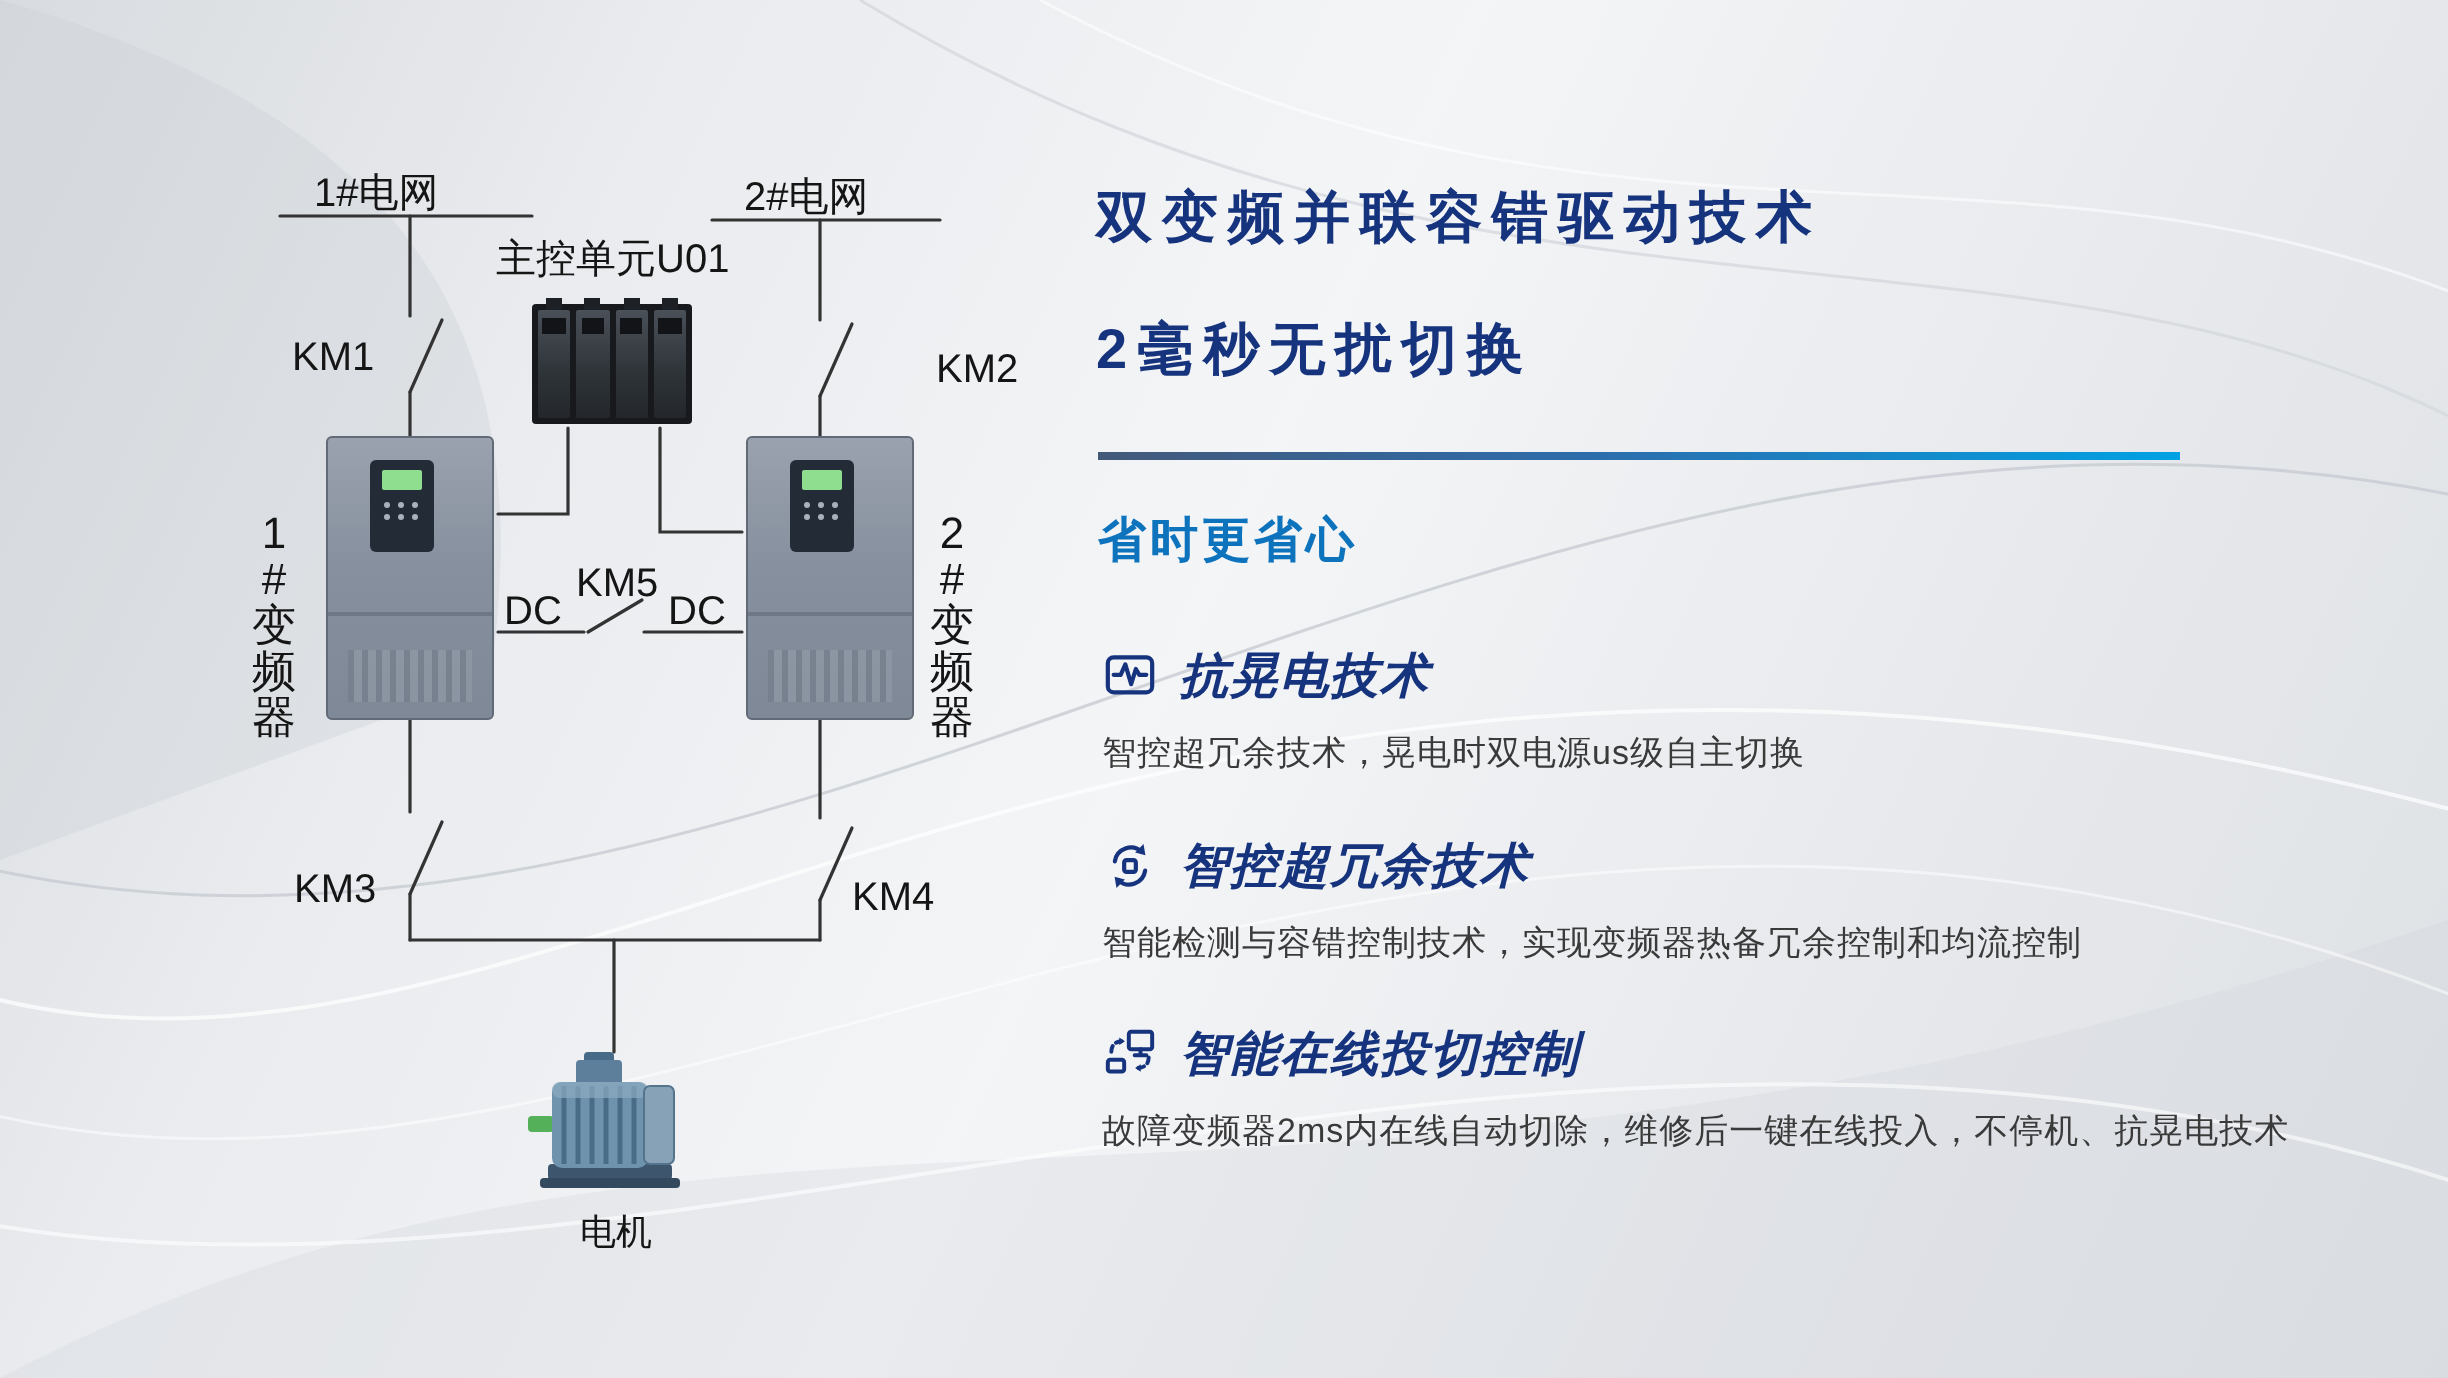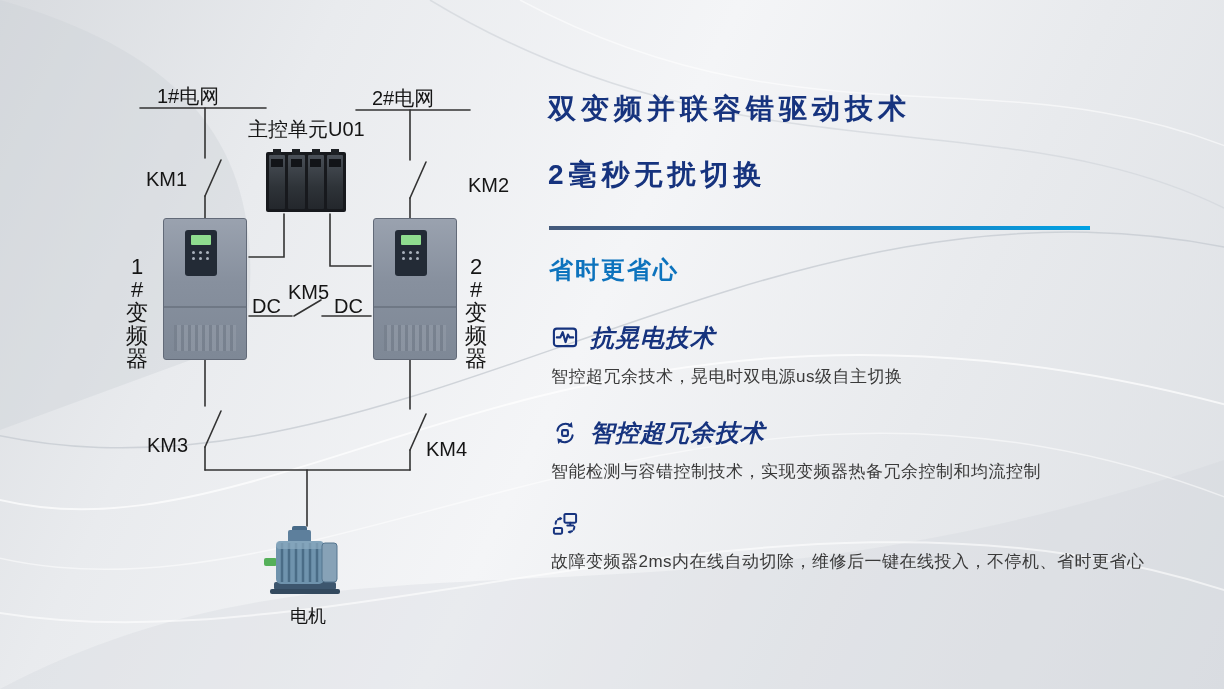--- a/index.html
+++ b/index.html
@@ -221,18 +221,19 @@
           <svg viewBox="0 0 24 24" fill="none" stroke="currentColor" stroke-width="1.7" stroke-linecap="round" stroke-linejoin="round">
             <rect x="11.5" y="2.5" width="10" height="7.5" rx="1"></rect>
             <path d="M16.5 10 v2.5 M14 12.5 h5"></path>
             <rect x="2.5" y="14.5" width="7" height="5" rx="1"></rect>
             <path d="M4 11 C4 8 6 6.5 9 6.5" stroke-dasharray="2.5 2"></path>
             <polygon points="9.8,6.5 7.4,4.9 7.4,8.1" fill="currentColor" stroke="none"></polygon>
             <path d="M20 13.5 C20 16.5 18 18 15 18" stroke-dasharray="2.5 2"></path>
             <polygon points="14.2,18 16.6,16.4 16.6,19.6" fill="currentColor" stroke="none"></polygon>
           </svg>
         </span>
-      </div>
-      <div class="f-desc">故障变频器2ms内在线自动切除，维修后一键在线投入，不停机、省时更省心</div>
+        <span class="f-title">智能在线投切控制</span>
+      </div>
+      <div class="f-desc">故障变频器2ms内在线自动切除，维修后一键在线投入，不停机、抗晃电技术</div>
     </div>
 
   </div>
 </div>
 
 </body></html>

